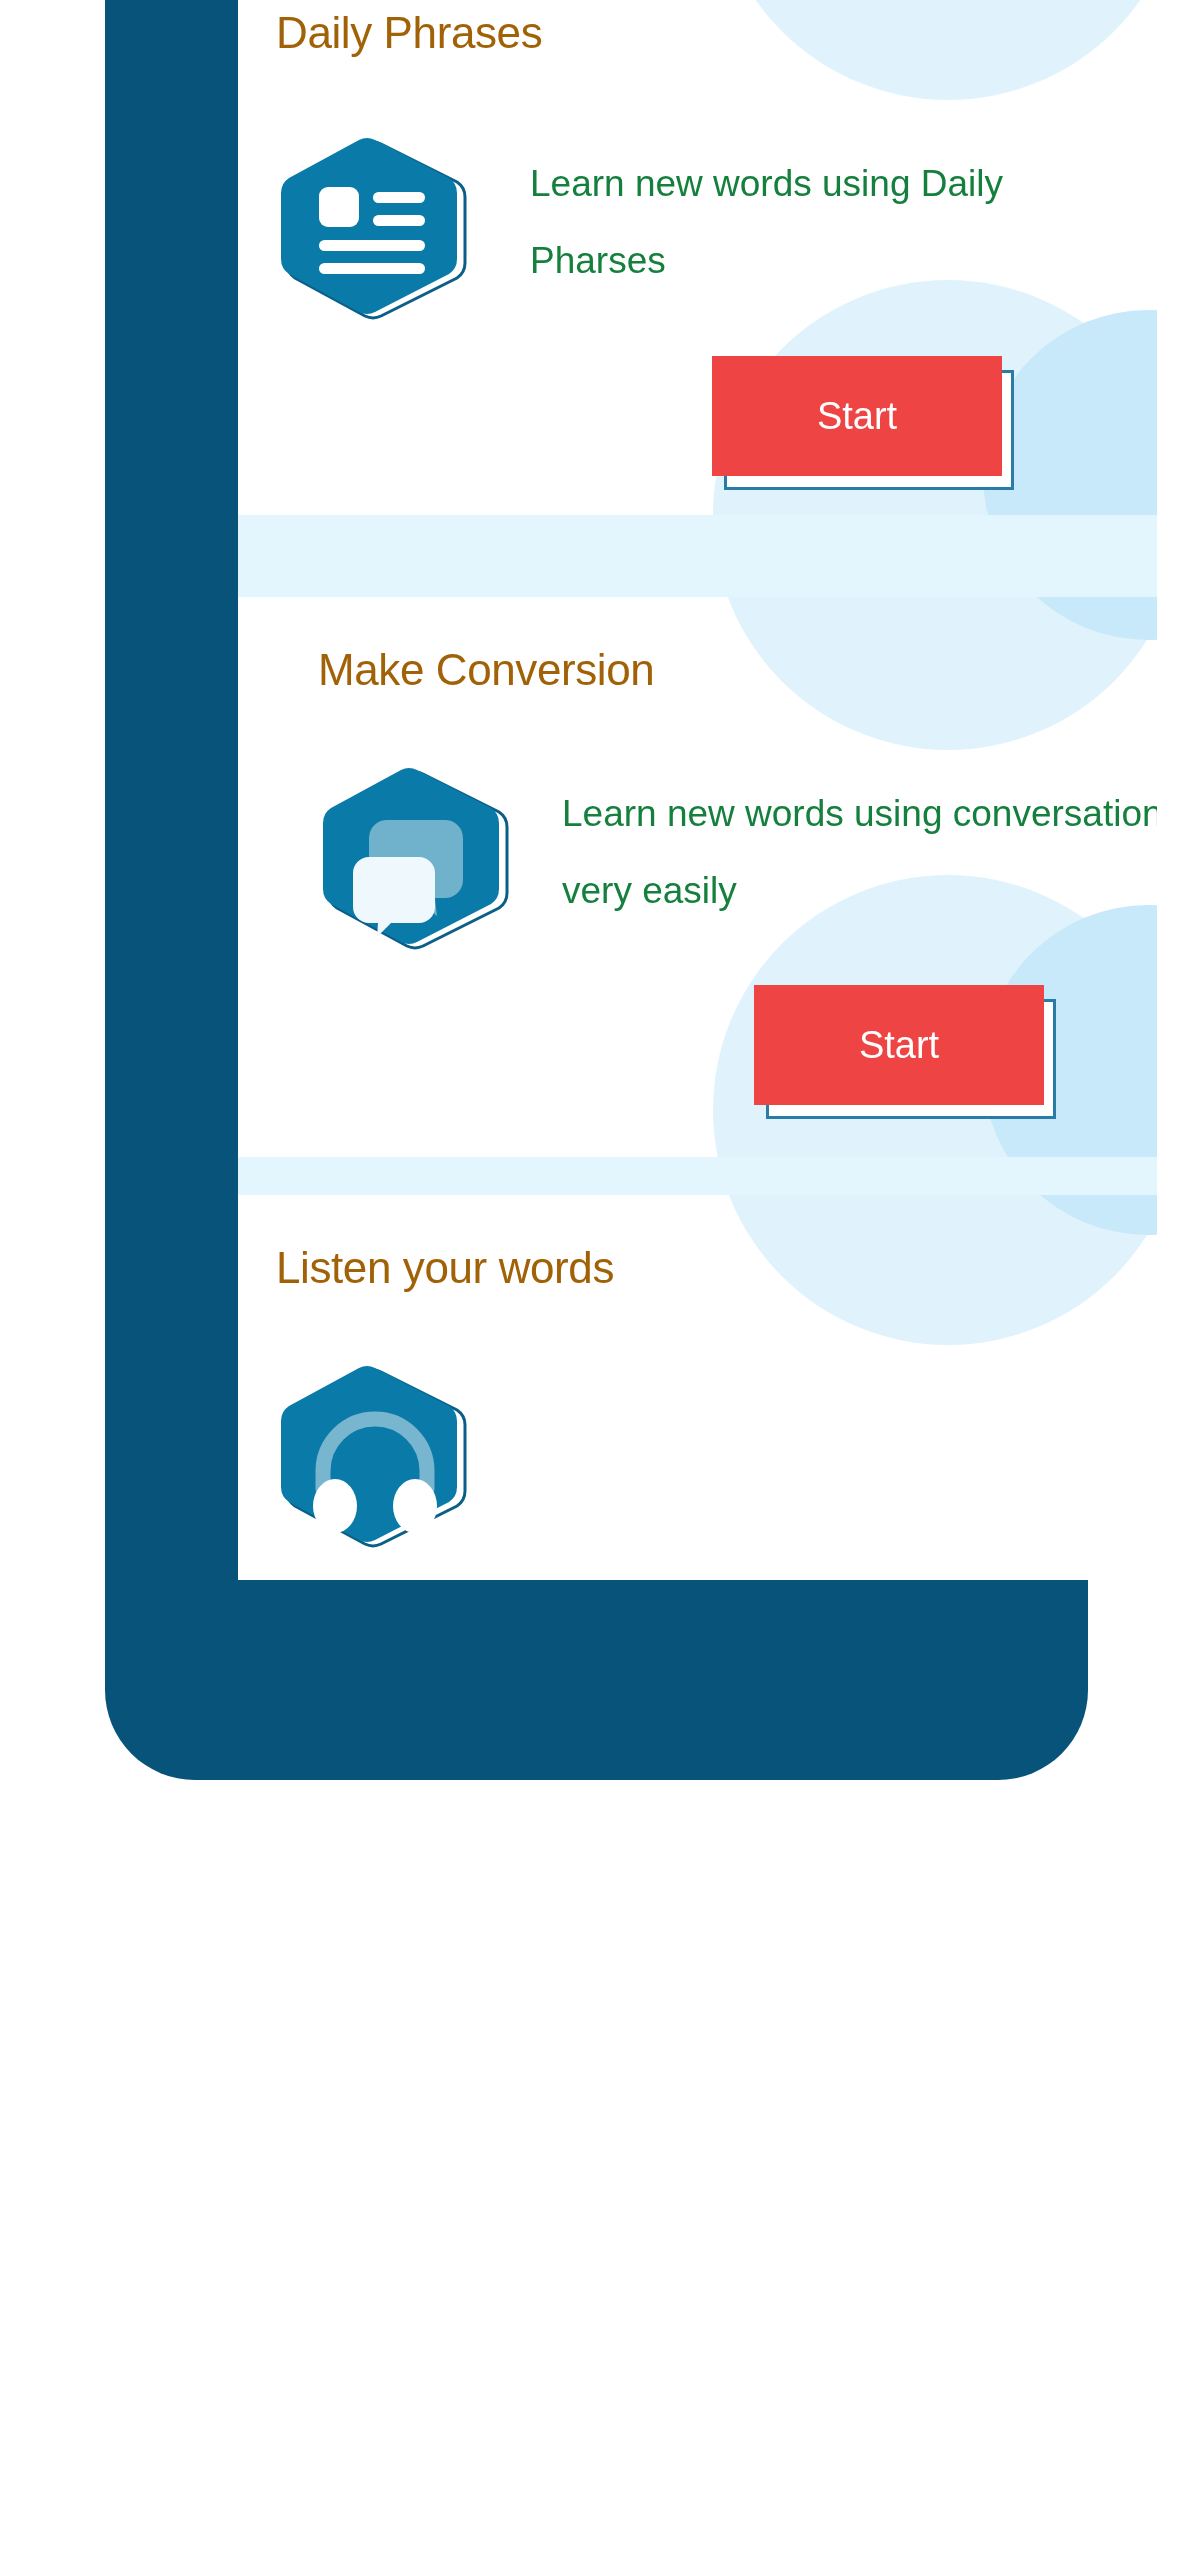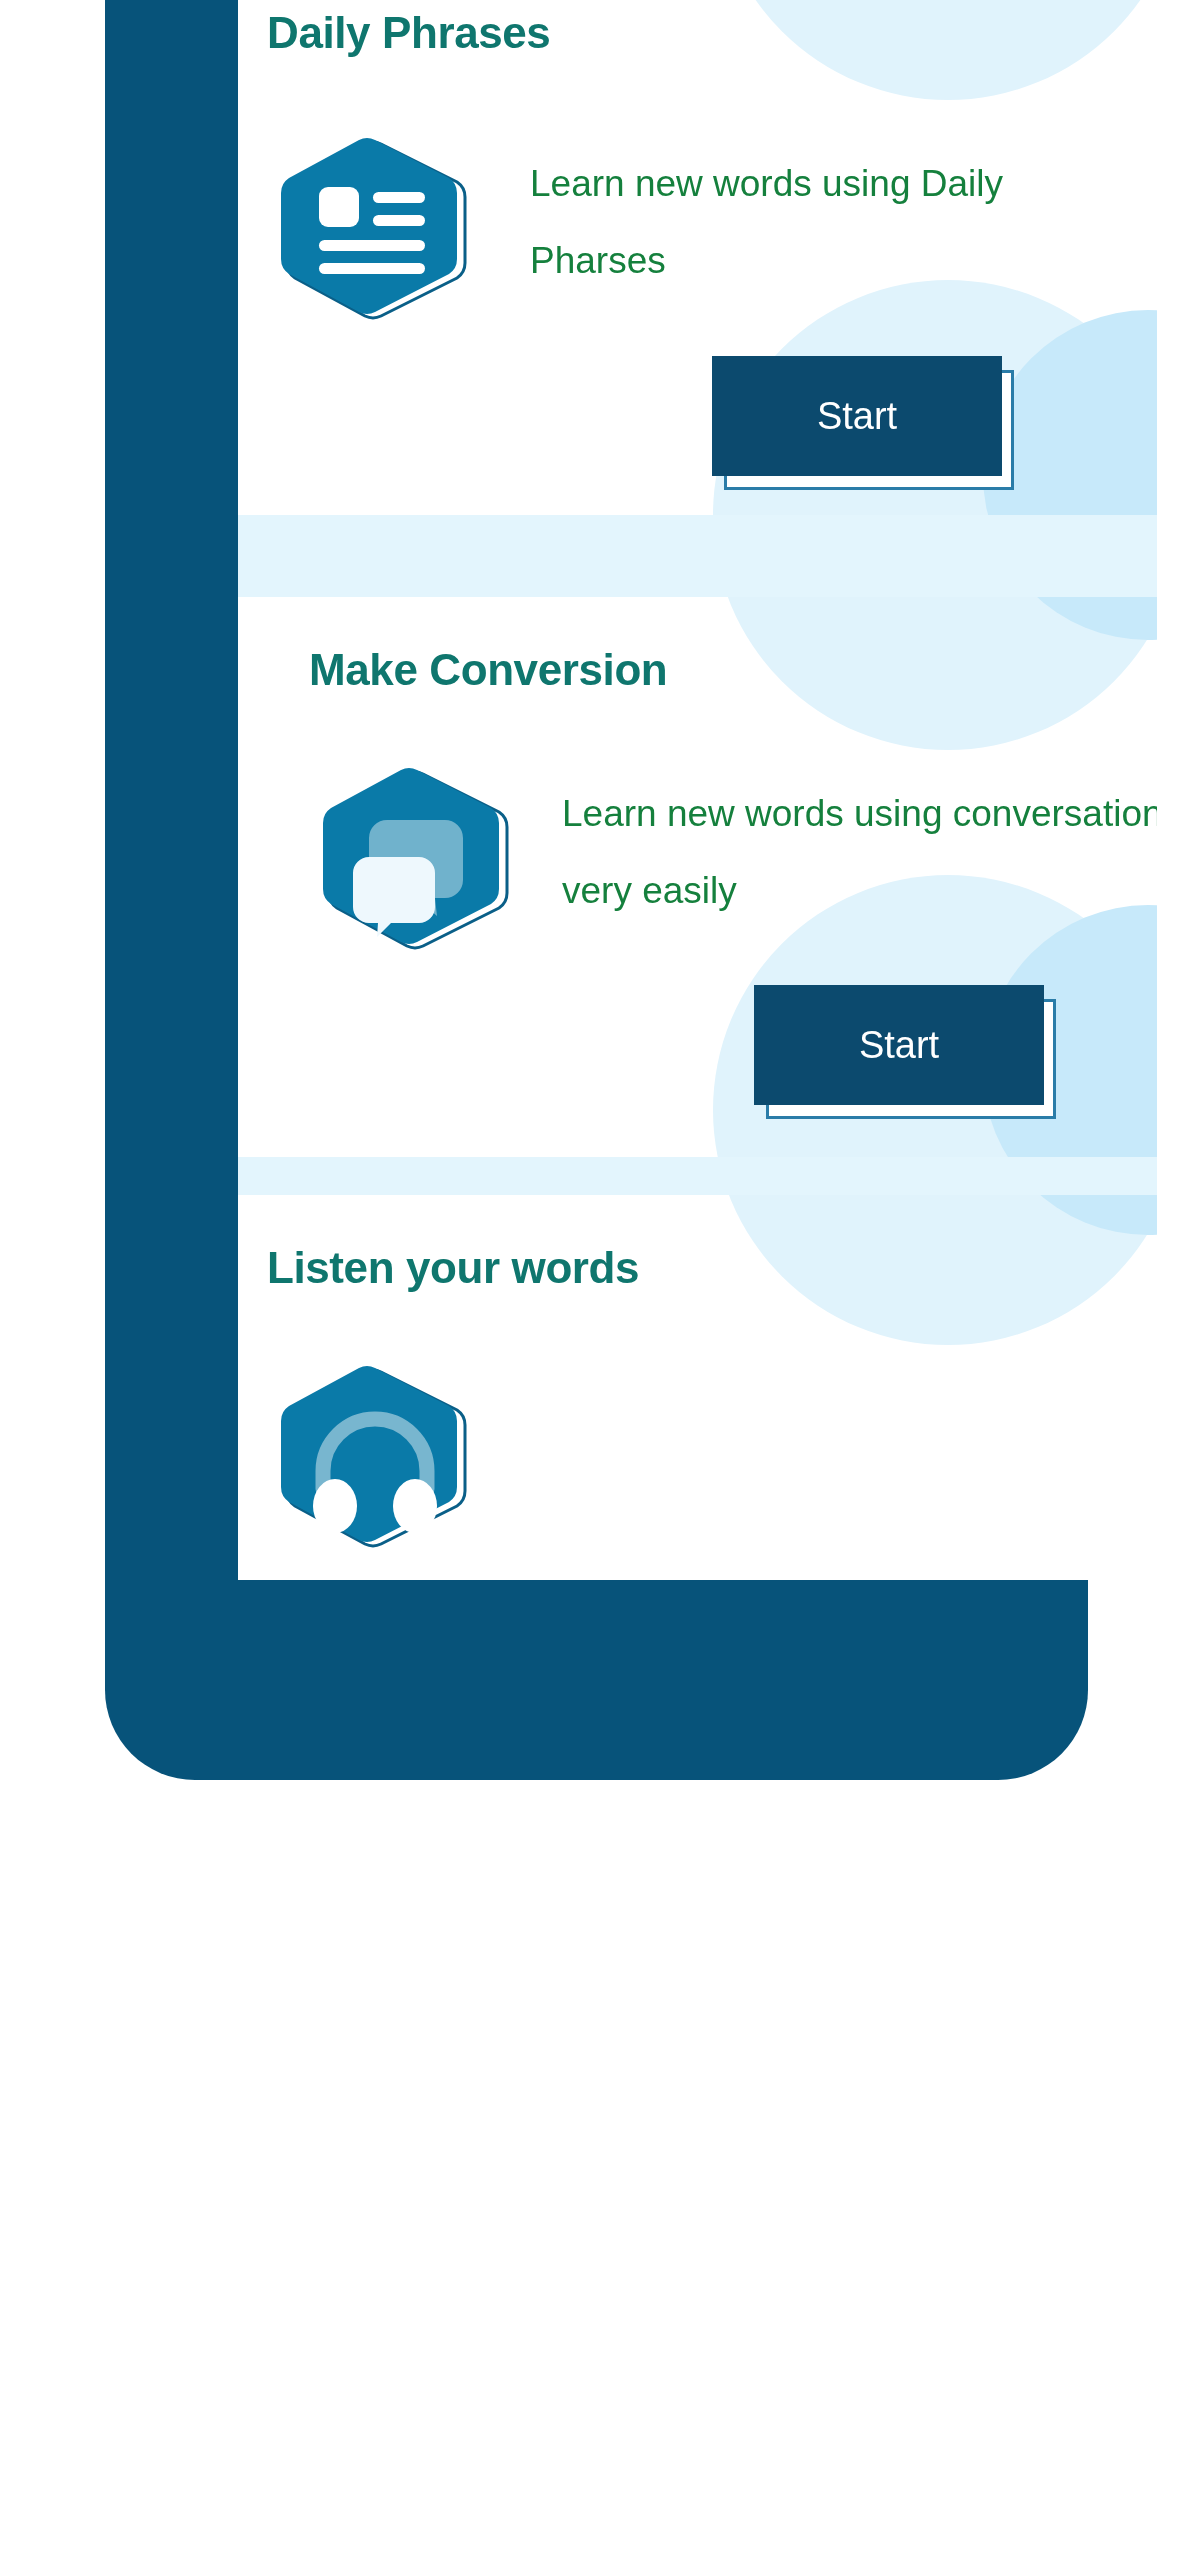--- a/index.html
+++ b/index.html
@@ -52,25 +52,25 @@
   .card {
     position: absolute;
     left: 0;
     width: 919px;
     box-sizing: border-box;
     background: transparent;
   }
 
   .card-title {
     position: absolute;
-    left: 29px;
+    left: 38px;
     margin: 0;
     font-size: 44px;
-    font-weight: 700;
-    color: #0f766e;
+    font-weight: 400;
+    color: #a16207;
     letter-spacing: -0.4px;
     white-space: nowrap;
   }
 
   .card-icon {
     position: absolute;
     left: 43px;
     width: 188px;
     height: 188px;
   }
@@ -101,21 +101,21 @@
     border: 3px solid #2a7ca8;
     background: #ffffff;
     box-sizing: border-box;
   }
   .start-btn {
     position: absolute;
     left: 0;
     top: 0;
     width: 290px;
     height: 120px;
-    background: #0c4a6e;
+    background: #ef4444;
     color: #ffffff;
     font-size: 38px;
     font-family: "Liberation Sans", sans-serif;
     border: none;
     padding: 2px;
     display: flex;
     align-items: center;
     justify-content: center;
     cursor: pointer;
   }

